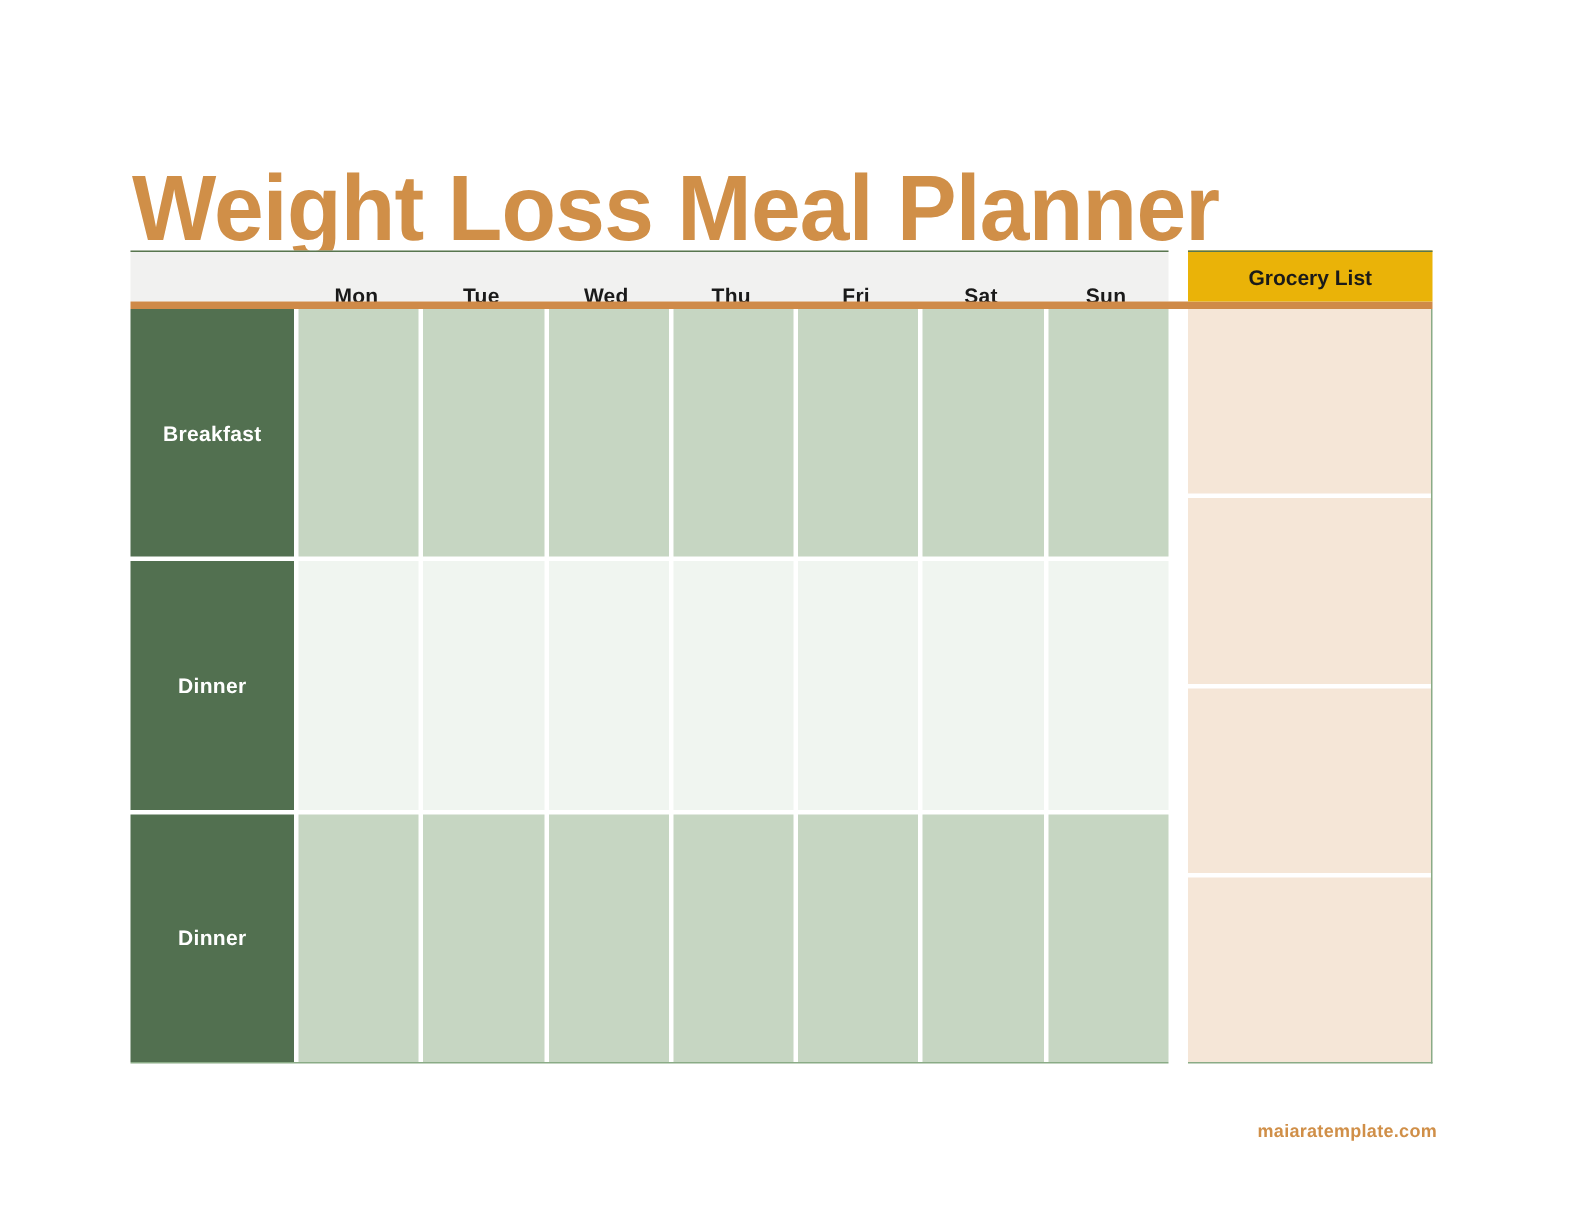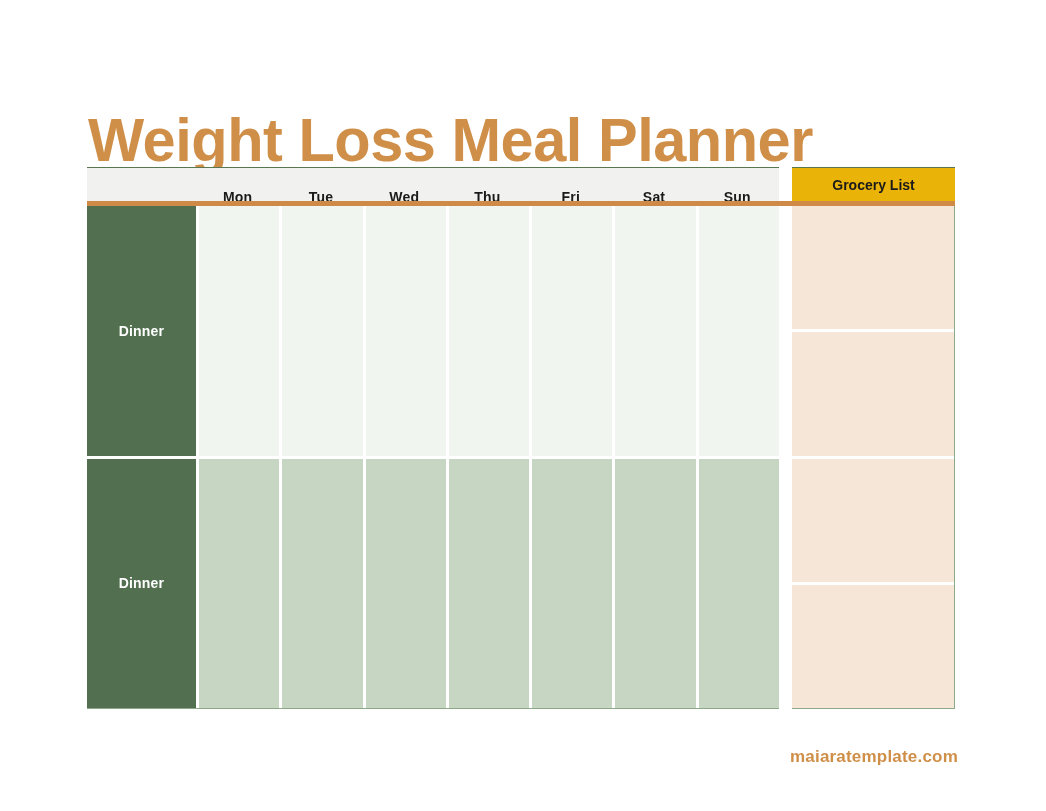--- a/index.html
+++ b/index.html
@@ -179,21 +179,21 @@
   }
   .grocery-cell:last-child {
     margin-bottom: 0;
   }
 
   
   .footer-credit {
     position: absolute;
     right: 88px;
     top: 747px;
-    font-size: 17px;
+    font-size: 12px;
     font-weight: bold;
     color: #d08f48;
     letter-spacing: 0.2px;
   }
 </style>
 </head>
 <body>
 
 <h1 class="page-title">Weight Loss Meal Planner</h1>
 
@@ -209,20 +209,32 @@
         <div class="head-day">Wed</div>
         <div class="head-day">Thu</div>
         <div class="head-day">Fri</div>
         <div class="head-day">Sat</div>
         <div class="head-day">Sun</div>
       </div>
     </div>
 
     <div class="week-body">
 
+      <div class="meal-row tint-dark">
+        <div class="row-label">Breakfast</div>
+        <div class="row-cells">
+          <div class="day-cell"></div>
+          <div class="day-cell"></div>
+          <div class="day-cell"></div>
+          <div class="day-cell"></div>
+          <div class="day-cell"></div>
+          <div class="day-cell"></div>
+          <div class="day-cell"></div>
+        </div>
+      </div>
 
       <div class="meal-row tint-light">
         <div class="row-label">Dinner</div>
         <div class="row-cells">
           <div class="day-cell"></div>
           <div class="day-cell"></div>
           <div class="day-cell"></div>
           <div class="day-cell"></div>
           <div class="day-cell"></div>
           <div class="day-cell"></div>

